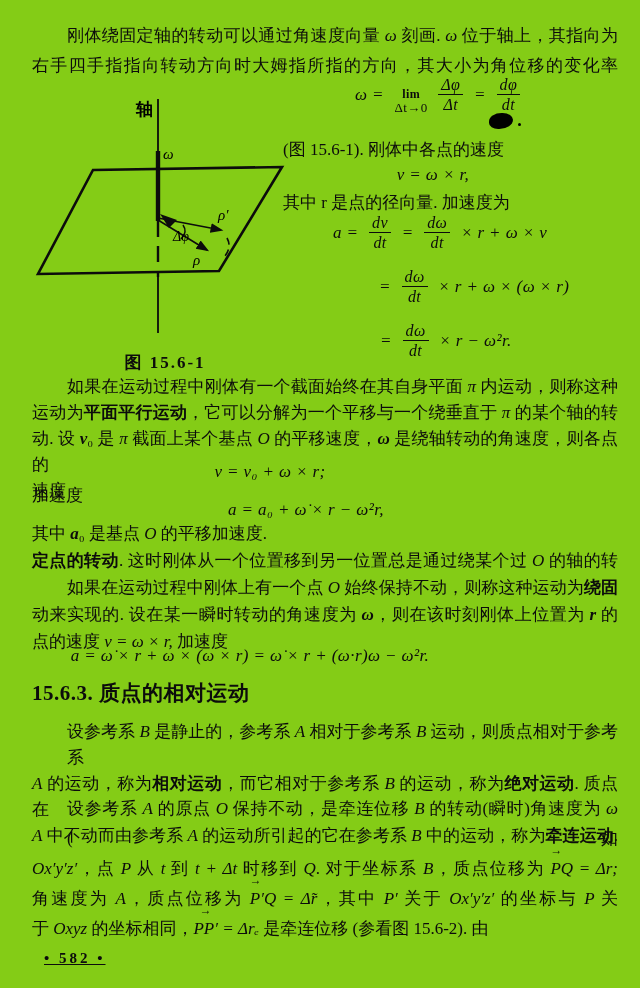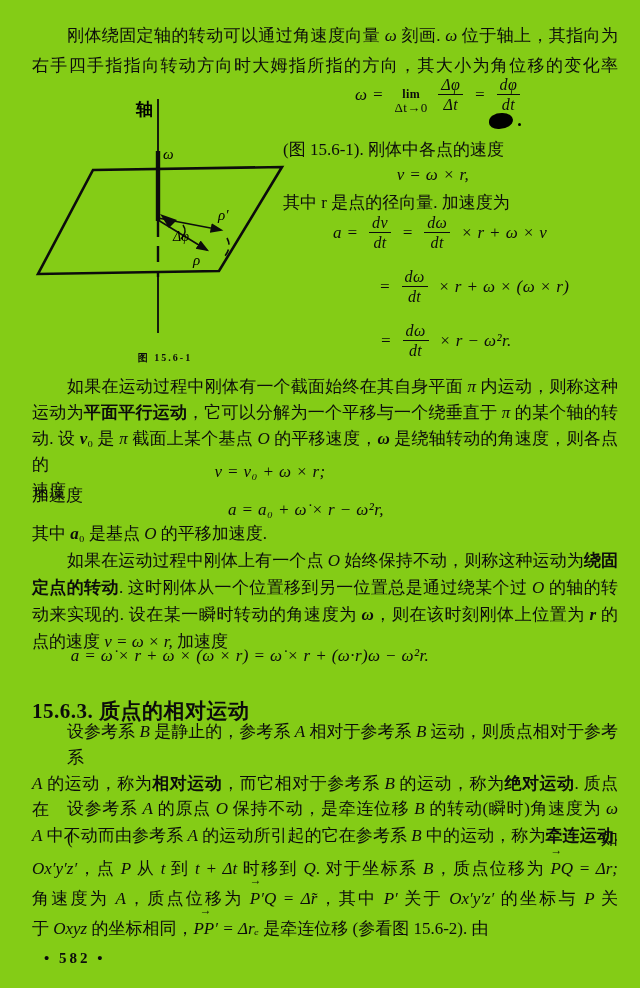--- a/index.html
+++ b/index.html
@@ -25,21 +25,21 @@
   .lim .limtop{display:block;font-size:12px;font-weight:bold;}
   .lim .limsub{display:block;font-size:13px;margin-top:1px;}
   .fpart{margin:0 3px;}
   
   .vec{position:relative;display:inline-block;}
   .vec-arrow{position:absolute;left:0;right:0;top:-0.78em;font-size:0.7em;text-align:center;line-height:1;font-style:normal;}
   .heading{font-size:21px;font-weight:700;letter-spacing:0.5px;}
   .pagenum{font-size:15px;font-weight:700;letter-spacing:3px;}
   .inkblot{background:#000;border-radius:55% 45% 60% 40%;}
   .inkdot{background:#000;border-radius:50%;}
-  .figcaption{font-size:10px;font-weight:700;letter-spacing:2px;}
+  .figcaption{font-size:17px;font-weight:700;letter-spacing:2px;}
 </style>
 </head>
 <body>
 
 <div class="page">
 
   <div class="pblock" style="top:21px;line-height:29.5px;">
     <div class="tline jfull ind"><span>刚体绕固定轴的转动可以通过角速度向量 </span><span class="i">ω</span><span> 刻画.  </span><span class="i">ω</span><span> 位于轴上，其指向为</span></div>
     <div class="tline jfull"><span>右手四手指指向转动方向时大姆指所指的方向，其大小为角位移的变化率</span></div>
   </div>
@@ -136,38 +136,38 @@
     <div class="tline jfull"><span>动. 设 </span><span class="b i">v</span><span>₀</span><span> 是 </span><span class="i">π</span><span> 截面上某个基点 </span><span class="i">O</span><span> 的平移速度，</span><span class="b i">ω</span><span> 是绕轴转动的角速度，则各点的</span></div>
     <div class="tline"><span>速度</span></div>
   </div>
 
   <div class="abs math center" style="left:0;top:462px;width:540px;">v = v₀ + ω × r;</div>
   <div class="abs tline" style="left:32px;top:484px;">加速度</div>
   <div class="abs math center" style="left:0;top:500px;width:540px;padding-left:36px;">a = a₀ + ω̇ × r − ω²r,</div>
   <div class="abs tline" style="left:32px;top:522px;width:400px;"><span>其中 </span><span class="b i">a</span><span>₀</span><span> 是基点 </span><span class="i">O</span><span> 的平移加速度.</span></div>
 
   <div class="pblock" style="top:547px;line-height:27px;">
+    <div class="tline jfull"><span class="b">定点的转动</span><span>.  这时刚体从一个位置移到另一位置总是通过绕某个过 </span><span class="i">O</span><span> 的轴的转</span></div>
     <div class="tline jfull ind"><span>如果在运动过程中刚体上有一个点 </span><span class="i">O</span><span> 始终保持不动，则称这种运动为</span><span class="b">绕固</span></div>
-    <div class="tline jfull"><span class="b">定点的转动</span><span>.  这时刚体从一个位置移到另一位置总是通过绕某个过 </span><span class="i">O</span><span> 的轴的转</span></div>
     <div class="tline jfull"><span>动来实现的.  设在某一瞬时转动的角速度为 </span><span class="b i">ω</span><span>，则在该时刻刚体上位置为 </span><span class="b i">r</span><span> 的</span></div>
     <div class="tline"><span>点的速度 </span><span class="i">v = ω × r,</span><span> 加速度</span></div>
   </div>
 
   <div class="abs math center" style="left:40px;top:646px;width:420px;">a = ω̇ × r + ω × (ω × r) = ω̇ × r + (ω·r)ω − ω²r.</div>
 
-  <div class="abs heading" style="left:32px;top:679px;margin-top:18px;">15.6.3. 质点的相对运动</div>
+  <div class="abs heading" style="left:32px;top:679px;">15.6.3. 质点的相对运动</div>
 
   <div class="pblock" style="top:719px;line-height:26px;">
     <div class="tline jfull ind"><span>设参考系 </span><span class="i">B</span><span> 是静止的，参考系 </span><span class="i">A</span><span> 相对于参考系 </span><span class="i">B</span><span> 运动，则质点相对于参考系</span></div>
     <div class="tline jfull"><span class="i">A</span><span> 的运动，称为</span><span class="b">相对运动</span><span>，而它相对于参考系 </span><span class="i">B</span><span> 的运动，称为</span><span class="b">绝对运动</span><span>.  质点在</span></div>
     <div class="tline jfull"><span class="i">A</span><span> 中不动而由参考系 </span><span class="i">A</span><span> 的运动所引起的它在参考系 </span><span class="i">B</span><span> 中的运动，称为</span><span class="b">牵连运动</span><span>.</span></div>
   </div>
 
   <div class="pblock" style="top:794px;line-height:30px;">
     <div class="tline jfull ind"><span>设参考系 </span><span class="i">A</span><span> 的原点 </span><span class="i">O</span><span> 保持不动，是牵连位移 </span><span class="i">B</span><span> 的转动(瞬时)角速度为 </span><span class="i">ω</span><span> (如</span></div>
     <div class="tline jfull"><span class="i">Ox′y′z′</span><span>，点 </span><span class="i">P</span><span> 从 </span><span class="i">t</span><span> 到 </span><span class="i">t + Δt</span><span> 时移到 </span><span class="i">Q</span><span>.  对于坐标系 </span><span class="i">B</span><span>，质点位移为 </span><span class="vec"><span class="vec-arrow">→</span><span class="i">PQ</span></span><span class="i"> = Δr;</span></div>
     <div class="tline jfull"><span>角速度为 </span><span class="i">A</span><span>，质点位移为 </span><span class="vec"><span class="vec-arrow">→</span><span class="i">P′Q</span></span><span class="i"> = Δ̃r</span><span>，其中 </span><span class="i">P′</span><span> 关于 </span><span class="i">Ox′y′z′</span><span> 的坐标与 </span><span class="i">P</span><span> 关</span></div>
     <div class="tline"><span>于 </span><span class="i">Oxyz</span><span> 的坐标相同，</span><span class="vec"><span class="vec-arrow">→</span><span class="i">PP′</span></span><span class="i"> = Δrₑ</span><span> 是牵连位移 (参看图 15.6-2).  由</span></div>
   </div>
 
-  <div class="abs pagenum" style="left:44px;top:950px;">• 582 •</div>
+  <div class="abs pagenum" style="left:44px;top:950px;text-decoration:underline;">• 582 •</div>
 
 </div>
 
 </body></html>

